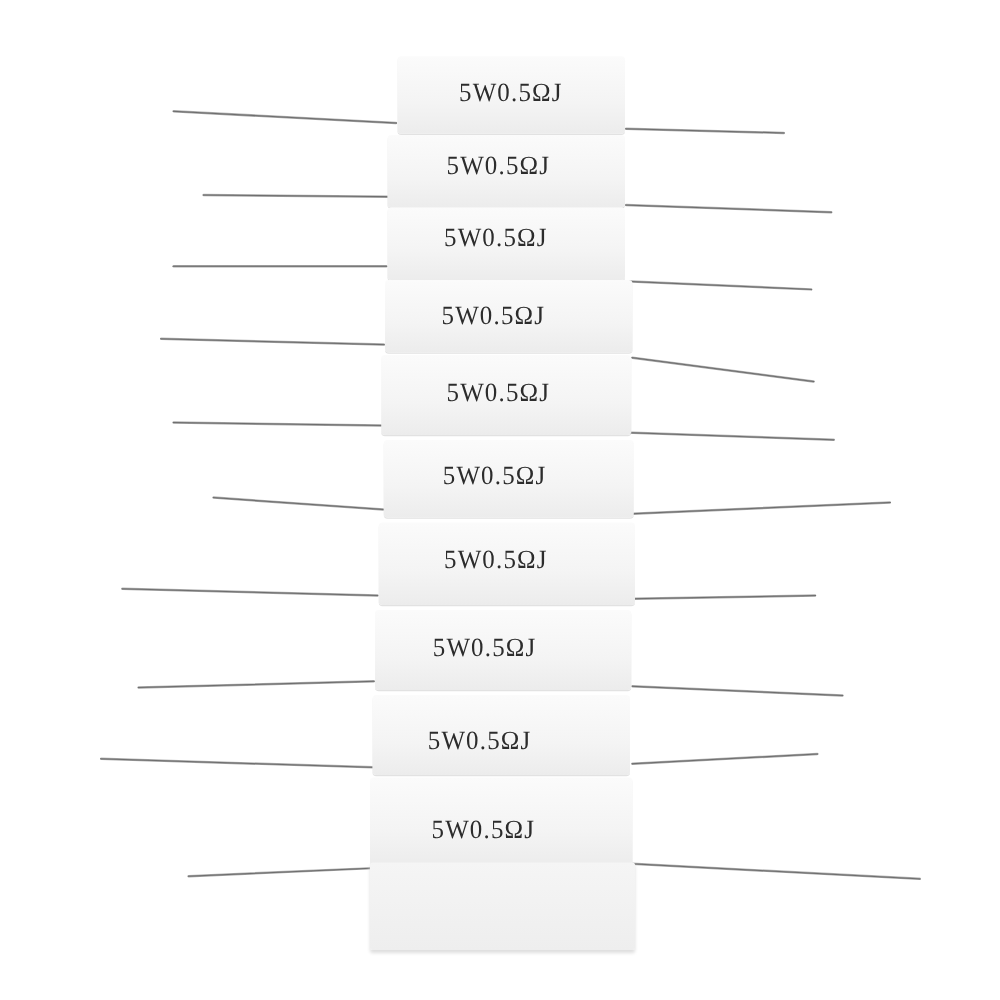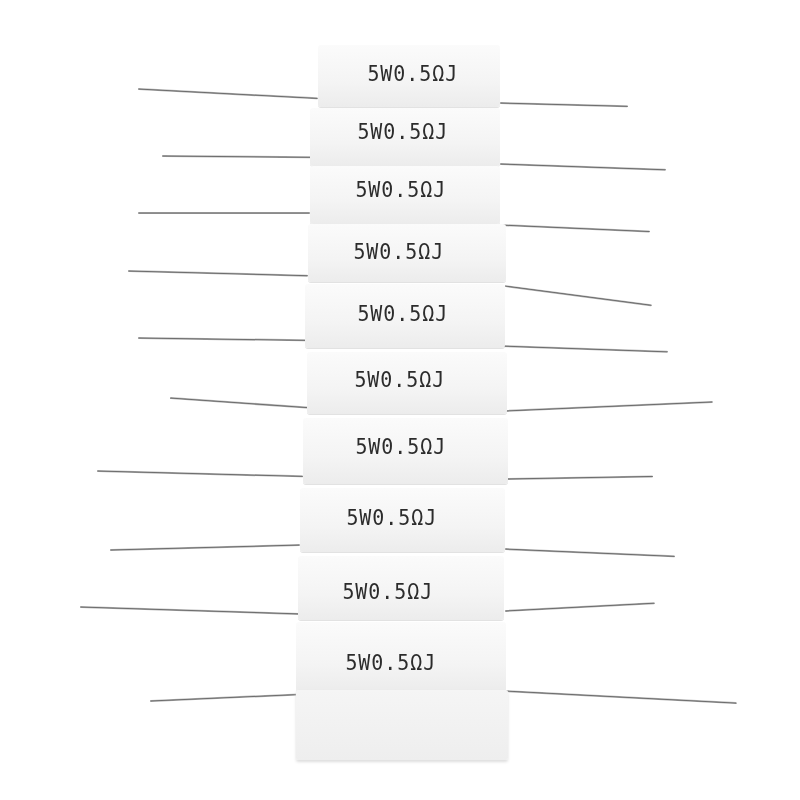--- a/index.html
+++ b/index.html
@@ -1,17 +1,17 @@
 <!DOCTYPE html>
 <html><head>
 <meta charset="utf-8">
 <style>
   html,body{margin:0;padding:0;background:#ffffff;}
   body{width:800px;height:800px;position:relative;overflow:hidden;font-family:"DejaVu Sans Mono",monospace;}
-  .stage{position:absolute;left:0;top:0;width:800px;height:628px;}
+  .stage{position:absolute;left:0;top:0;width:800px;height:628px;font-family:Liberation Serif, serif;}
   .lead{position:absolute;height:2px;background:linear-gradient(#b9b9b9,#6d6d6d 50%,#a9a9a9);border-radius:1px;transform-origin:left center;}
   .body{position:absolute;background:linear-gradient(180deg,#fbfbfb 0%,#f4f4f4 60%,#ececec 100%);border-radius:3px;box-shadow:0 1px 0 #e2e2e2;}
   .label{position:absolute;color:#2c2c2c;font-size:21px;letter-spacing:1px;white-space:nowrap;transform:scaleX(0.95);}
   .base{position:absolute;left:296px;top:690px;width:212px;height:70px;background:linear-gradient(180deg,#f5f5f5,#eeeeee);border-radius:2px;box-shadow:0 2px 3px #dedede;}
 </style>
 </head>
 <body>
 
 <div class="stage">
 

